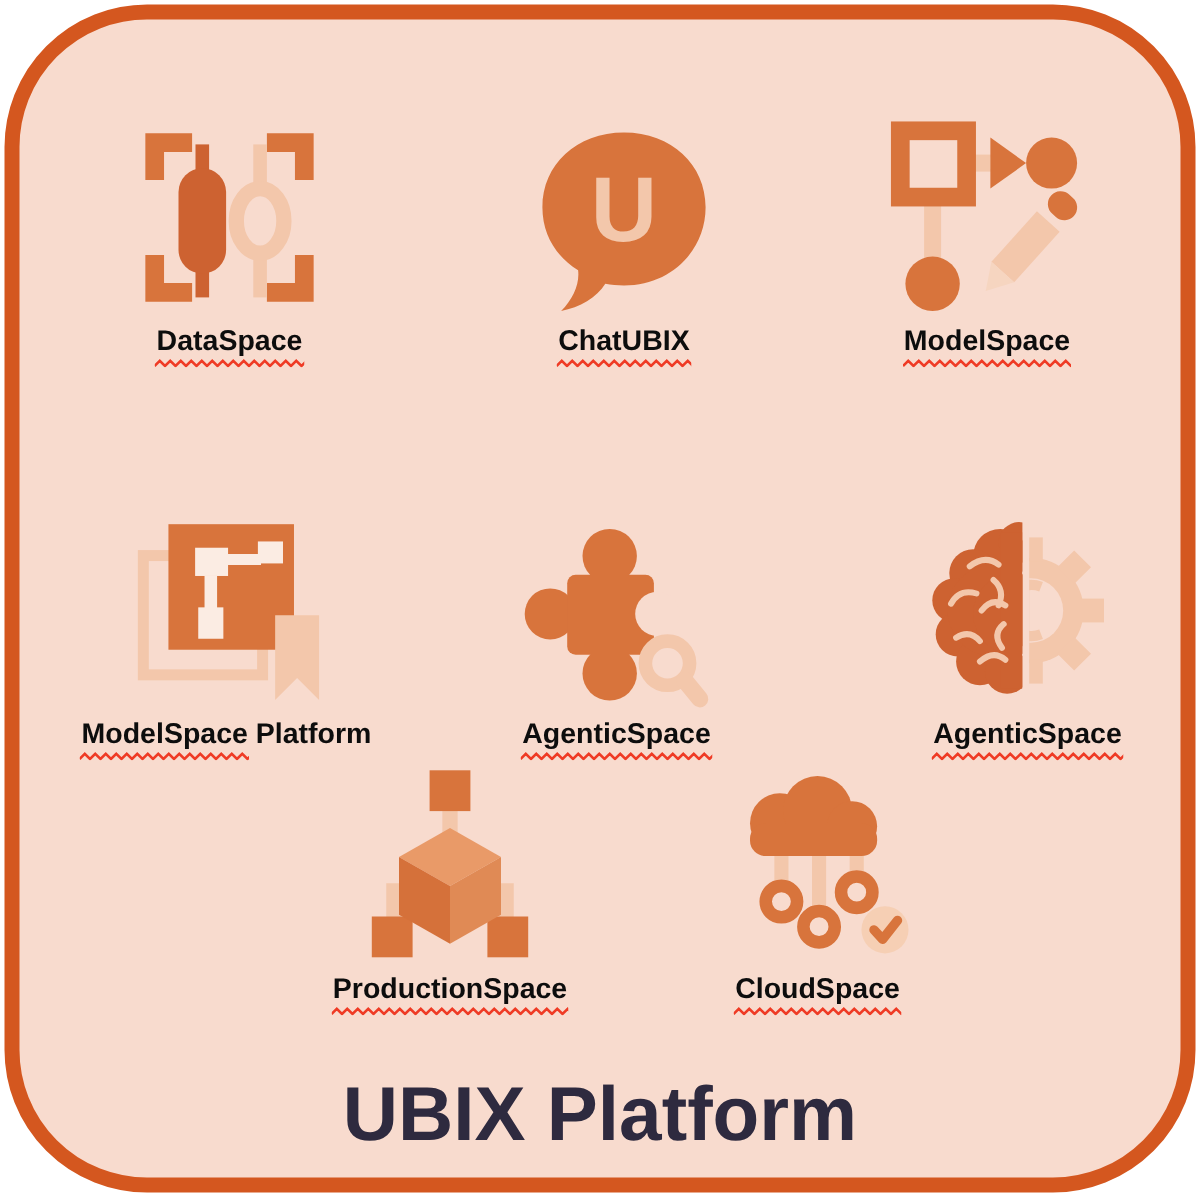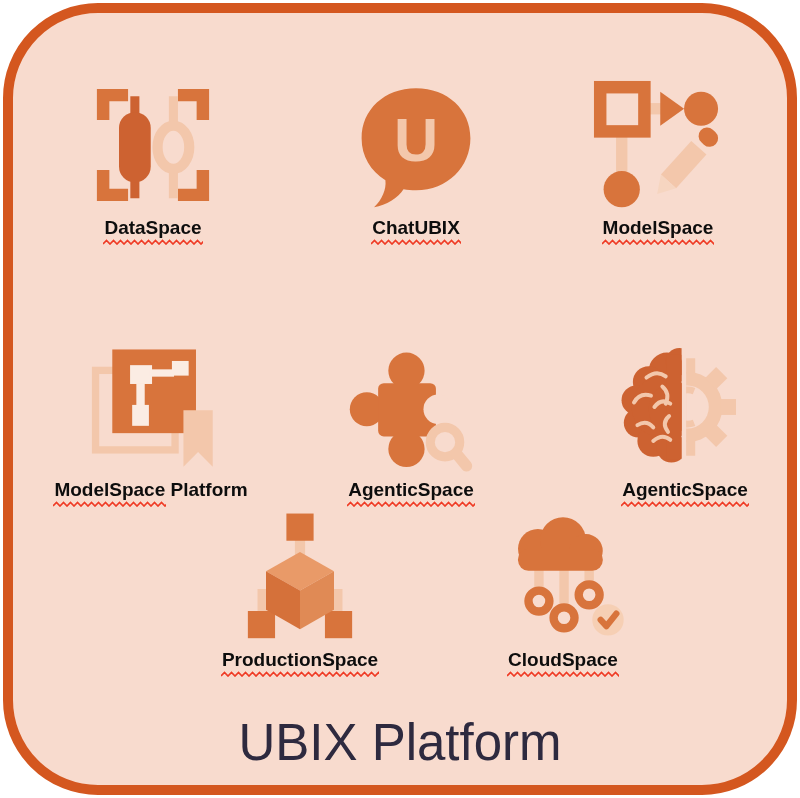--- a/index.html
+++ b/index.html
@@ -8,21 +8,21 @@
   .panel{position:absolute;left:3px;top:3px;right:3px;bottom:3px;
          background:#f8dbce;border:10px solid #d4571f;border-radius:95px;box-sizing:border-box;}
   .cell{position:absolute;text-align:center;}
   .icon{width:136px;height:136px;margin:0 auto;}
   .icon svg{width:100%;height:100%;display:block;}
   .label-wrap{margin-top:4px;font-size:19px;font-weight:bold;color:#0d0d0d;line-height:1.2;white-space:nowrap;}
   .word{position:relative;display:inline-block;}
   .squig{position:absolute;left:-1px;top:100%;width:calc(100% + 2px);height:6px;overflow:hidden;margin-top:-1px;}
   .squig svg{display:block;width:100%;height:6px;}
   .title{position:absolute;left:0;right:0;top:700px;text-align:center;
-         font-size:51px;font-weight:normal;color:#2e2a3f;letter-spacing:0px;}
+         font-size:51px;font-weight:bold;color:#2e2a3f;letter-spacing:0px;}
 </style>
 </head>
 <body>
 
 <div class="canvas">
   <div class="panel">
 
     <div class="cell" style="left:40px;top:64px;width:200px;">
       <div class="icon">
         <svg viewBox="0 0 120 120">
@@ -192,21 +192,21 @@
           <polygon points="90,55 60,72 60,106 90,89" fill="#e08a55"></polygon>
         </svg>
       </div>
       <div class="label-wrap"><span class="word"><span>ProductionSpace</span><span class="squig">
               <svg preserveAspectRatio="none" height="6" viewBox="null">
                 <path class="zig" fill="none" stroke="#ef3b25" stroke-width="1.7" d="M0 5 l3.5 -3.5 l3.5 3.5 l3.5 -3.5 l3.5 3.5 l3.5 -3.5 l3.5 3.5 l3.5 -3.5 l3.5 3.5 l3.5 -3.5 l3.5 3.5 l3.5 -3.5 l3.5 3.5 l3.5 -3.5 l3.5 3.5 l3.5 -3.5 l3.5 3.5 l3.5 -3.5 l3.5 3.5 l3.5 -3.5 l3.5 3.5 l3.5 -3.5 l3.5 3.5 l3.5 -3.5 l3.5 3.5 l3.5 -3.5 l3.5 3.5 l3.5 -3.5 l3.5 3.5 l3.5 -3.5 l3.5 3.5 l3.5 -3.5 l3.5 3.5 l3.5 -3.5 l3.5 3.5 l3.5 -3.5 l3.5 3.5 l3.5 -3.5 l3.5 3.5 l3.5 -3.5 l3.5 3.5 l3.5 -3.5 l3.5 3.5 l3.5 -3.5 l3.5 3.5 l3.5 -3.5 l3.5 3.5 l3.5 -3.5 l3.5 3.5 l3.5 -3.5 l3.5 3.5 l3.5 -3.5 l3.5 3.5 l3.5 -3.5 l3.5 3.5 l3.5 -3.5 l3.5 3.5 l3.5 -3.5 l3.5 3.5 l3.5 -3.5 l3.5 3.5 l3.5 -3.5 l3.5 3.5 l3.5 -3.5 l3.5 3.5 l3.5 -3.5 l3.5 3.5 l3.5 -3.5 l3.5 3.5 l3.5 -3.5 l3.5 3.5 l3.5 -3.5 l3.5 3.5 l3.5 -3.5 l3.5 3.5 l3.5 -3.5 l3.5 3.5 l3.5 -3.5 l3.5 3.5 l3.5 -3.5 l3.5 3.5 l3.5 -3.5 l3.5 3.5 l3.5 -3.5 l3.5 3.5 l3.5 -3.5 l3.5 3.5"></path>
               </svg>
             </span></span><span></span></div>
     </div>
 
-    <div class="cell" style="left:450px;top:496px;width:200px;">
+    <div class="cell" style="left:432px;top:496px;width:200px;">
       <div class="icon">
         <svg viewBox="0 0 130 130">
           <g fill="none" stroke="#f3c7ab" stroke-width="9">
             <path d="M42 56 V82"></path>
               <path d="M66 56 V98"></path>
               <path d="M90 54 V76"></path>
           </g>
           <g fill="#d8743c">
             <circle cx="41" cy="38" r="19"></circle>
               <circle cx="65" cy="30" r="22"></circle>

